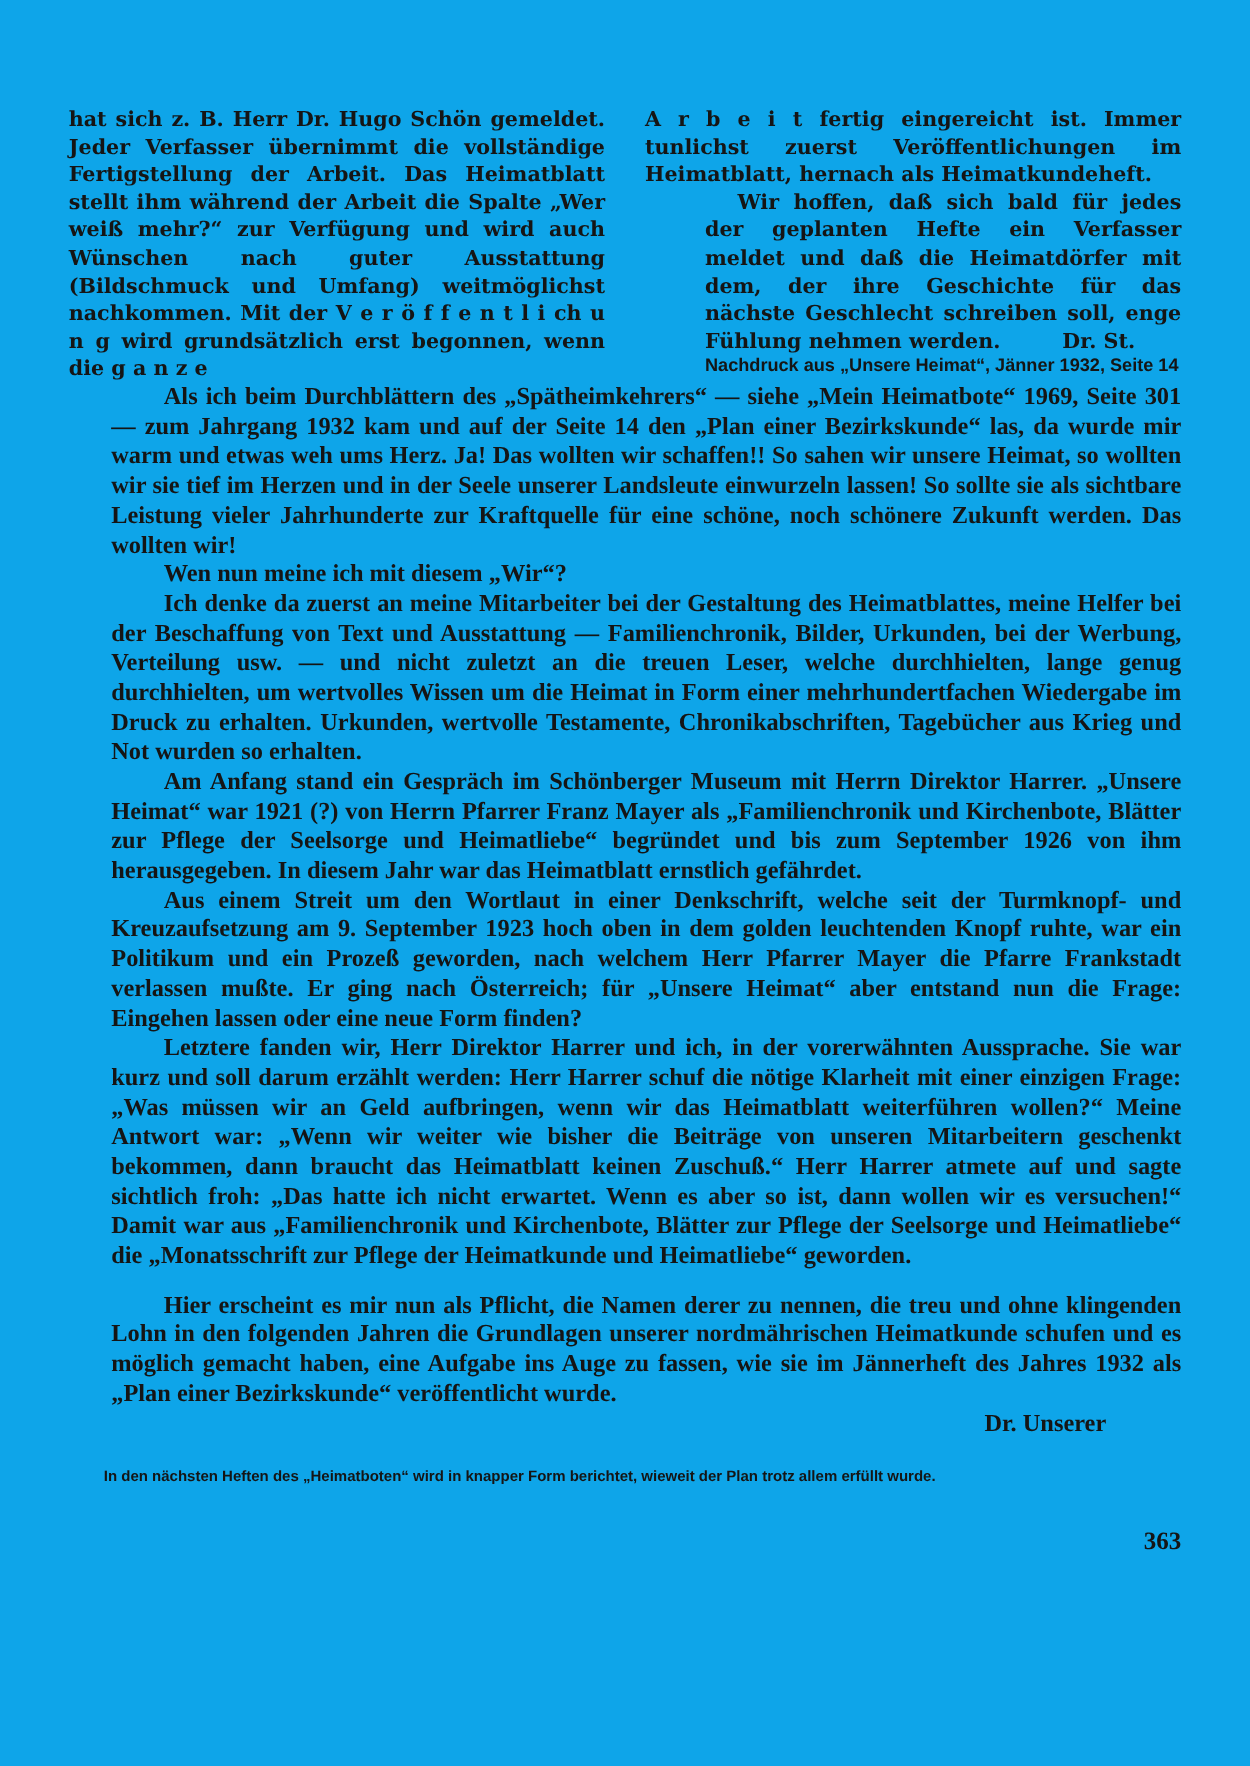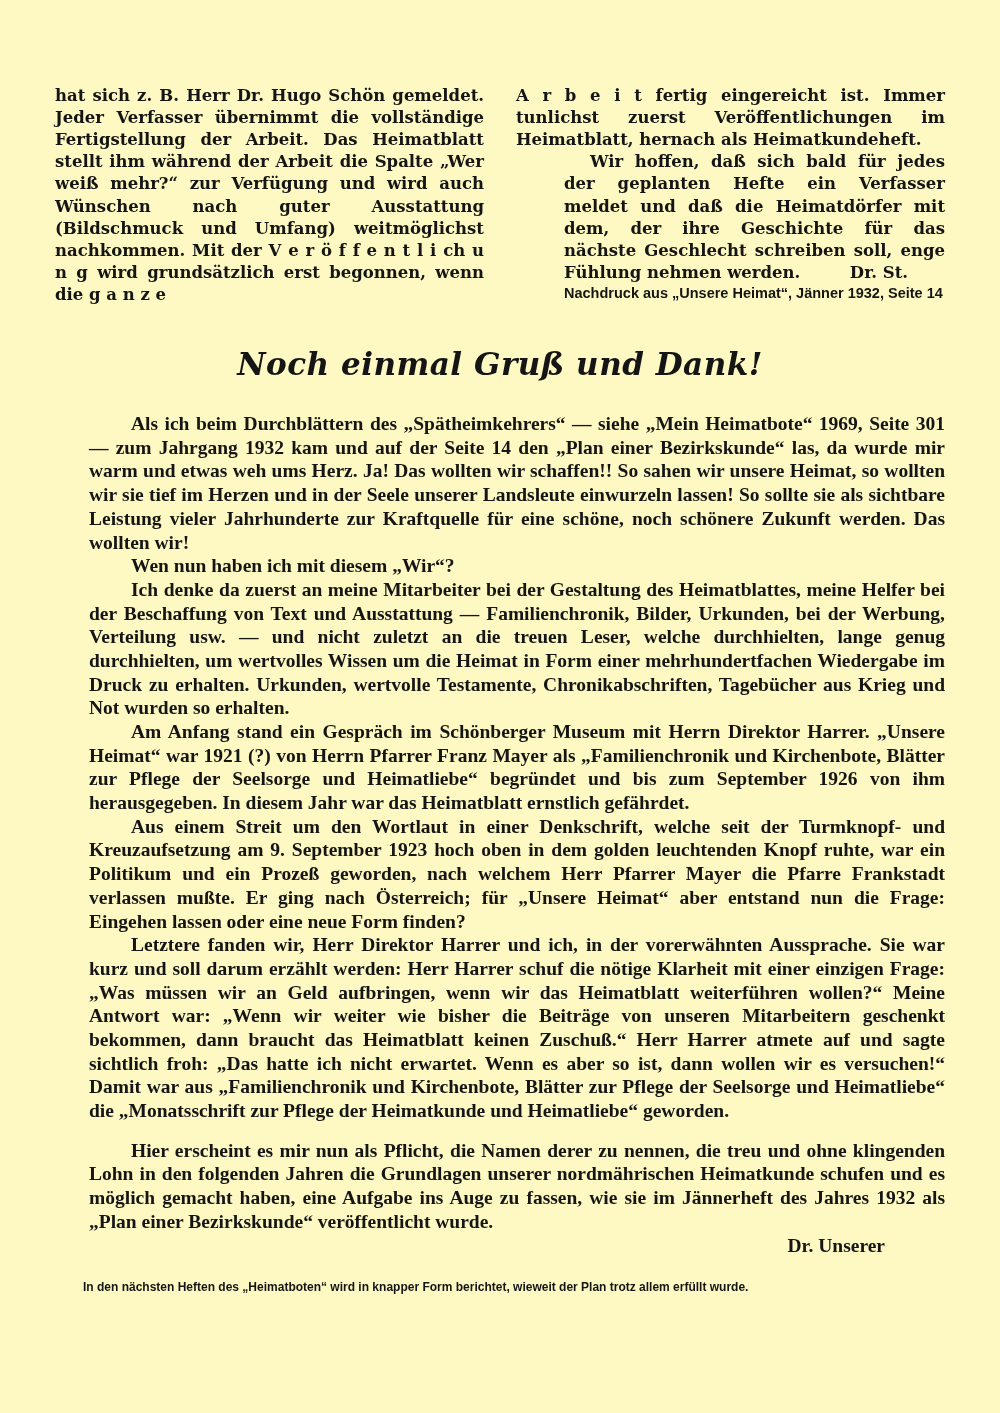--- a/index.html
+++ b/index.html
@@ -4,21 +4,21 @@
 <style>
   html, body { margin: 0; padding: 0; }
   body {
     background: #e9e7e2;
     font-family: "Liberation Serif", serif;
   }
   .page {
     width: 1000px;
     height: 1413px;
     margin: 0 auto;
-    background: #fef9c3;
+    background: #0ea5e9;
     color: #151515;
     box-sizing: border-box;
     padding: 85px 55px 40px 55px;
     overflow: hidden;
   }
   
   .top-columns {
     display: flex;
     gap: 32px;
     font-family: "DejaVu Serif", serif;
@@ -94,30 +94,30 @@
     <div class="top-col">
       <p>hat sich z. B. Herr Dr. Hugo Schön gemeldet. Jeder Verfasser übernimmt die vollständige Fertigstellung der Arbeit. Das Heimatblatt stellt ihm während der Arbeit die Spalte „Wer weiß mehr?“ zur Verfügung und wird auch Wünschen nach guter Ausstattung (Bildschmuck und Umfang) weitmöglichst nachkommen. Mit der V e r ö f f e n t l i ch u n g wird grundsätzlich erst begonnen, wenn die g a n z e</p>
     </div>
     <div class="top-col">
       <p>A r b e i t fertig eingereicht ist. Immer tunlichst zuerst Veröffentlichungen im Heimatblatt, hernach als Heimatkundeheft.</p>
       <p>Wir hoffen, daß sich bald für jedes der geplanten Hefte ein Verfasser meldet und daß die Heimatdörfer mit dem, der ihre Geschichte für das nächste Geschlecht schreiben soll, enge Fühlung nehmen werden.   Dr. St.</p>
       <p class="attribution">Nachdruck aus „Unsere Heimat“, Jänner 1932, Seite 14</p>
     </div>
   </div>
 
-  <h1 class="article-heading">Noch einmal Gruß und Dank!</h1>
 
   <div class="article-body">
     <p>Als ich beim Durchblättern des „Spätheimkehrers“ — siehe „Mein Heimatbote“ 1969, Seite 301 — zum Jahrgang 1932 kam und auf der Seite 14 den „Plan einer Bezirkskunde“ las, da wurde mir warm und etwas weh ums Herz. Ja! Das wollten wir schaffen!! So sahen wir unsere Heimat, so wollten wir sie tief im Herzen und in der Seele unserer Landsleute einwurzeln lassen! So sollte sie als sichtbare Leistung vieler Jahrhunderte zur Kraftquelle für eine schöne, noch schönere Zukunft werden. Das wollten wir!</p>
-    <p>Wen nun haben ich mit diesem „Wir“?</p>
+    <p>Wen nun meine ich mit diesem „Wir“?</p>
     <p>Ich denke da zuerst an meine Mitarbeiter bei der Gestaltung des Heimatblattes, meine Helfer bei der Beschaffung von Text und Ausstattung — Familienchronik, Bilder, Urkunden, bei der Werbung, Verteilung usw. — und nicht zuletzt an die treuen Leser, welche durchhielten, lange genug durchhielten, um wertvolles Wissen um die Heimat in Form einer mehrhundertfachen Wiedergabe im Druck zu erhalten. Urkunden, wertvolle Testamente, Chronikabschriften, Tagebücher aus Krieg und Not wurden so erhalten.</p>
     <p>Am Anfang stand ein Gespräch im Schönberger Museum mit Herrn Direktor Harrer. „Unsere Heimat“ war 1921 (?) von Herrn Pfarrer Franz Mayer als „Familienchronik und Kirchenbote, Blätter zur Pflege der Seelsorge und Heimatliebe“ begründet und bis zum September 1926 von ihm herausgegeben. In diesem Jahr war das Heimatblatt ernstlich gefährdet.</p>
     <p>Aus einem Streit um den Wortlaut in einer Denkschrift, welche seit der Turmknopf- und Kreuzaufsetzung am 9. September 1923 hoch oben in dem golden leuchtenden Knopf ruhte, war ein Politikum und ein Prozeß geworden, nach welchem Herr Pfarrer Mayer die Pfarre Frankstadt verlassen mußte. Er ging nach Österreich; für „Unsere Heimat“ aber entstand nun die Frage: Eingehen lassen oder eine neue Form finden?</p>
     <p>Letztere fanden wir, Herr Direktor Harrer und ich, in der vorerwähnten Aussprache. Sie war kurz und soll darum erzählt werden: Herr Harrer schuf die nötige Klarheit mit einer einzigen Frage: „Was müssen wir an Geld aufbringen, wenn wir das Heimatblatt weiterführen wollen?“ Meine Antwort war: „Wenn wir weiter wie bisher die Beiträge von unseren Mitarbeitern geschenkt bekommen, dann braucht das Heimatblatt keinen Zuschuß.“ Herr Harrer atmete auf und sagte sichtlich froh: „Das hatte ich nicht erwartet. Wenn es aber so ist, dann wollen wir es versuchen!“ Damit war aus „Familienchronik und Kirchenbote, Blätter zur Pflege der Seelsorge und Heimatliebe“ die „Monatsschrift zur Pflege der Heimatkunde und Heimatliebe“ geworden.</p>
     <p class="spaced-before">Hier erscheint es mir nun als Pflicht, die Namen derer zu nennen, die treu und ohne klingenden Lohn in den folgenden Jahren die Grundlagen unserer nordmährischen Heimatkunde schufen und es möglich gemacht haben, eine Aufgabe ins Auge zu fassen, wie sie im Jännerheft des Jahres 1932 als „Plan einer Bezirkskunde“ veröffentlicht wurde.</p>
   </div>
 
   <div class="signature">Dr. Unserer</div>
 
   <div class="footnote">In den nächsten Heften des „Heimatboten“ wird in knapper Form berichtet, wieweit der Plan trotz allem erfüllt wurde.</div>
 
+  <div class="page-number">363</div>
 
 </div>
 
 </body></html>

